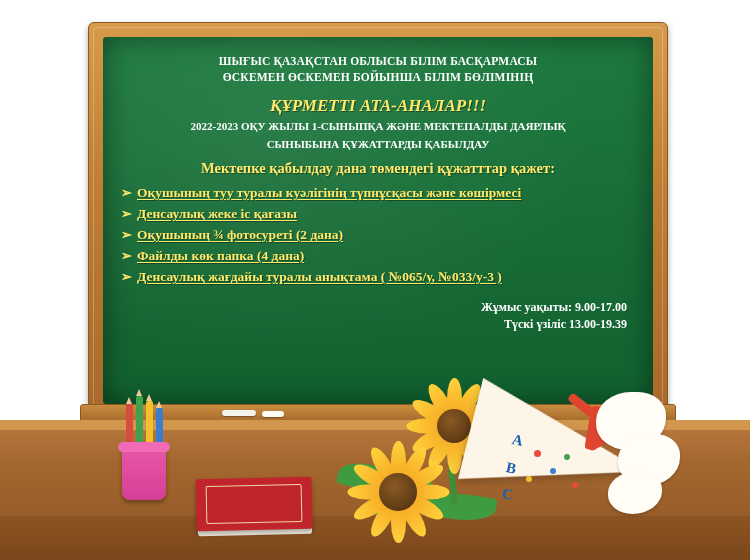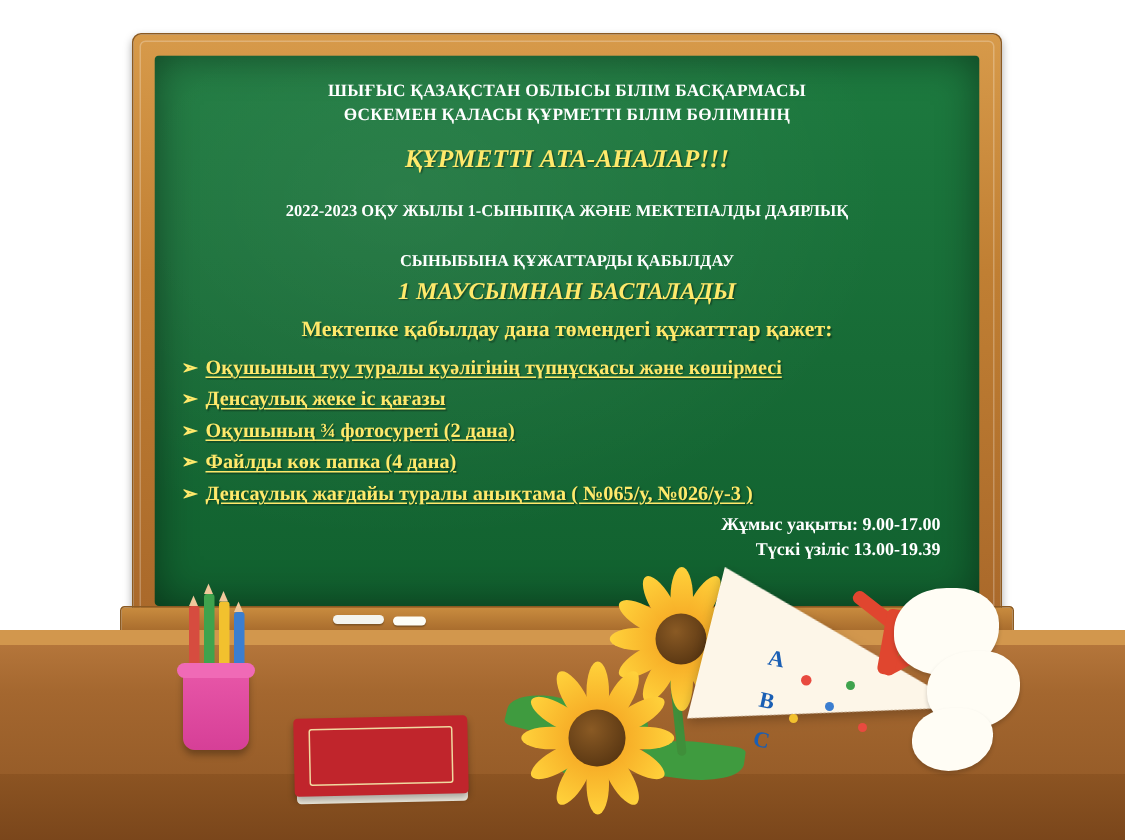--- a/index.html
+++ b/index.html
@@ -82,21 +82,21 @@
     font-size: 17px;
     color: #ffe96b;
     margin-top: 11px;
     text-shadow: 1px 1px 1px rgba(0,0,0,0.4);
   }
   .sub-line {
     text-align: center;
     font-weight: bold;
     font-size: 11px;
     line-height: 15px;
-    margin-top: 18px;
+    margin-top: 3px;
   }
   .title-date {
     text-align: center;
     font-weight: bold;
     font-style: italic;
     font-size: 16px;
     color: #ffe96b;
     margin-top: 4px;
     text-shadow: 1px 1px 1px rgba(0,0,0,0.4);
   }
@@ -133,21 +133,21 @@
     color: #ffe96b;
     font-weight: bold;
     font-size: 13.5px;
     line-height: 17px;
     text-decoration: underline;
     text-underline-offset: 2px;
     text-shadow: 1px 1px 1px rgba(0,0,0,0.35);
   }
 
   .hours {
-    margin-top: 4px;
+    margin-top: 14px;
     text-align: right;
     padding-right: 12px;
   }
   .hours div {
     font-weight: bold;
     font-size: 12px;
     line-height: 17px;
     color: #ffffff;
   }
 
@@ -366,28 +366,27 @@
 </head>
 <body>
 
 <div id="poster">
 
   <div class="board-frame">
     <div class="board-surface">
       <div class="board-text">
 
         <div class="hdr">ШЫҒЫС  ҚАЗАҚСТАН ОБЛЫСЫ БІЛІМ БАСҚАРМАСЫ</div>
-        <div class="hdr">ӨСКЕМЕН ҚАЛАСЫ ҚҰРМЕТТІ БІЛІМ БӨЛІМІНІҢ</div>
+        <div class="hdr">ӨСКЕМЕН ӨСКЕМЕН БОЙЫНША БІЛІМ БӨЛІМІНІҢ</div>
 
         <div class="title-main">ҚҰРМЕТТІ АТА-АНАЛАР!!!</div>
 
         <div class="sub-line">2022-2023 ОҚУ ЖЫЛЫ  1-СЫНЫПҚА ЖӘНЕ МЕКТЕПАЛДЫ ДАЯРЛЫҚ</div>
         <div class="sub-line">СЫНЫБЫНА ҚҰЖАТТАРДЫ ҚАБЫЛДАУ</div>
 
-        <div class="title-date">1 МАУСЫМНАН  БАСТАЛАДЫ</div>
 
         <div class="need-line">Мектепке қабылдау дана төмендегі құжатттар қажет:</div>
 
         <ul class="doc-list">
           <li class="doc-item">
             <span class="bullet">➢</span>
             <span class="doc-text">Оқушының туу туралы куәлігінің түпнұсқасы және көшірмесі</span>
           </li>
           <li class="doc-item">
             <span class="bullet">➢</span>
@@ -396,21 +395,21 @@
           <li class="doc-item">
             <span class="bullet">➢</span>
             <span class="doc-text">Оқушының ¾ фотосуреті (2 дана)</span>
           </li>
           <li class="doc-item">
             <span class="bullet">➢</span>
             <span class="doc-text">Файлды көк папка (4 дана)</span>
           </li>
           <li class="doc-item">
             <span class="bullet">➢</span>
-            <span class="doc-text">Денсаулық жағдайы туралы анықтама ( №065/у, №026/у-3 )</span>
+            <span class="doc-text">Денсаулық жағдайы туралы анықтама ( №065/у, №033/у-3 )</span>
           </li>
         </ul>
 
         <div class="hours">
           <div>Жұмыс уақыты: 9.00-17.00</div>
           <div>Түскі үзіліс 13.00-19.39</div>
         </div>
 
       </div>
     </div>

